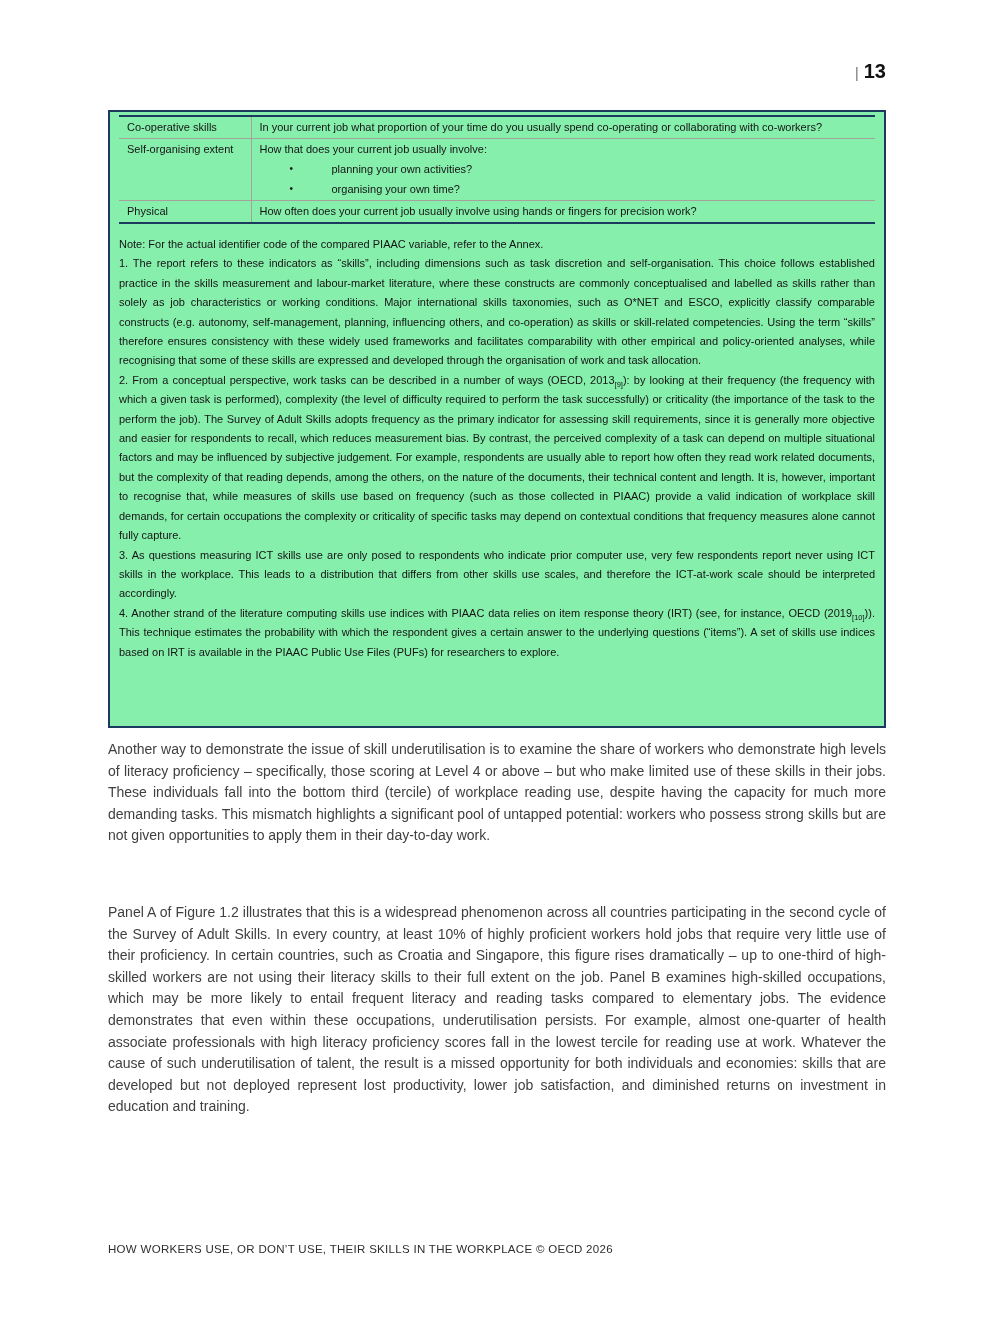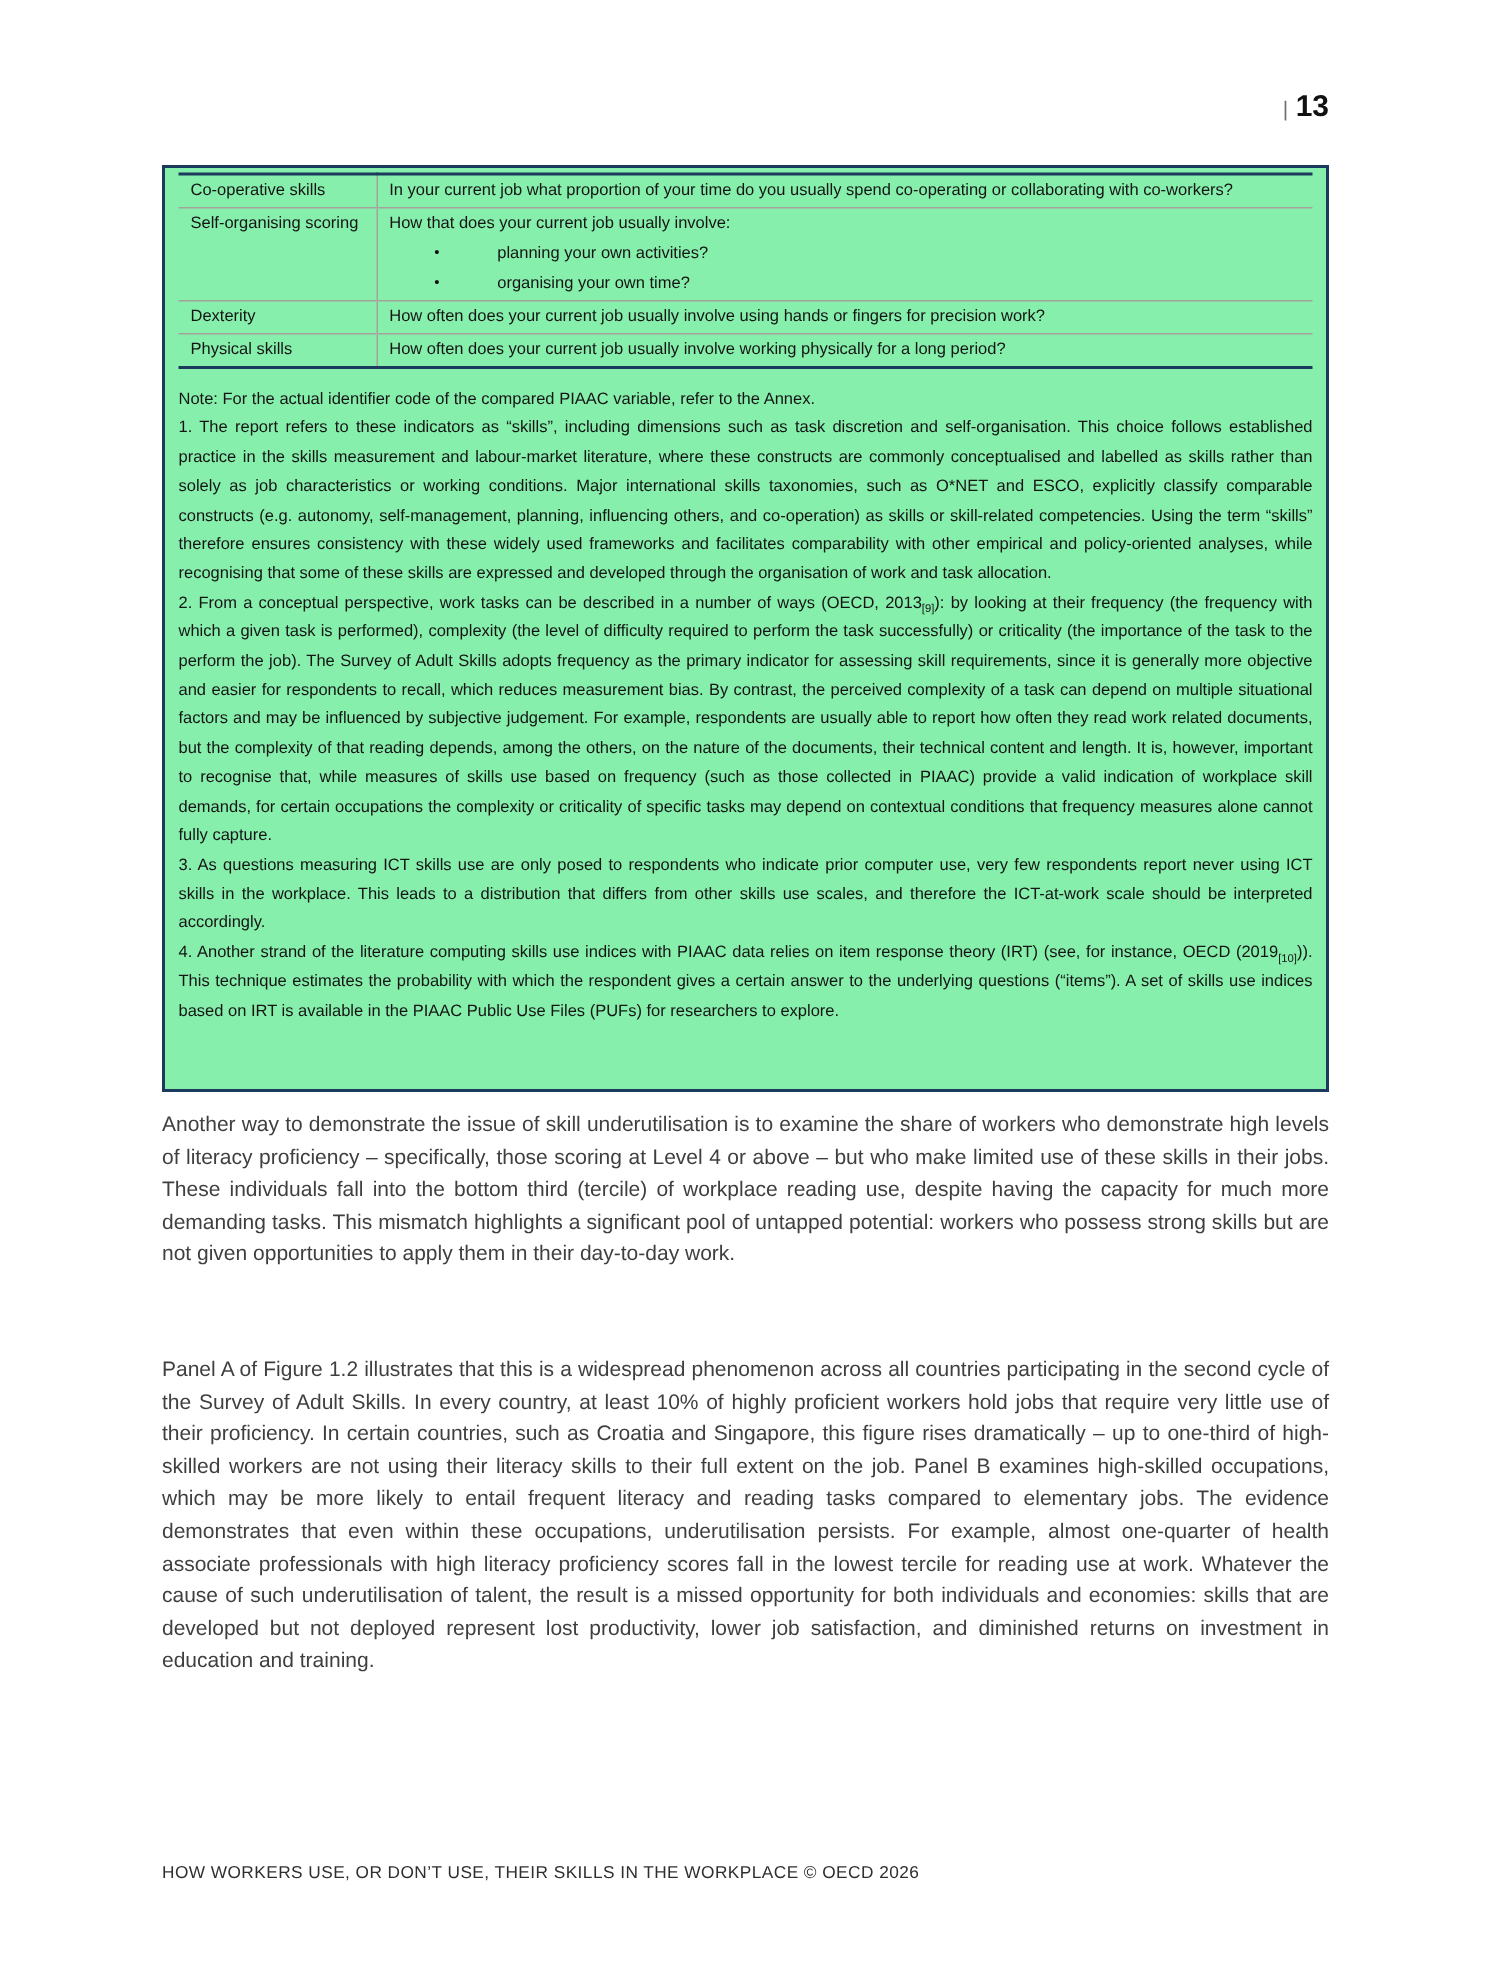--- a/index.html
+++ b/index.html
@@ -94,40 +94,36 @@
 
   <div class="note-box">
 
     <table class="skills-table">
       <tbody>
         <tr>
           <td class="skill-cell">Co-operative skills</td>
           <td class="q-cell">In your current job what proportion of your time do you usually spend co-operating or collaborating with co-workers?</td>
         </tr>
         <tr>
-          <td class="skill-cell">Self-organising scoring</td>
+          <td class="skill-cell">Self-organising extent</td>
           <td class="q-cell">
             <div>How that does your current job usually involve:</div>
             <div class="bullet-line">
               <span class="bullet-glyph">•</span>
               <span>planning your own activities?</span>
             </div>
             <div class="bullet-line">
               <span class="bullet-glyph">•</span>
               <span>organising your own time?</span>
             </div>
           </td>
         </tr>
         <tr>
-          <td class="skill-cell">Dexterity</td>
+          <td class="skill-cell">Physical</td>
           <td class="q-cell">How often does your current job usually involve using hands or fingers for precision work?</td>
-        </tr>
-        <tr>
-          <td class="skill-cell">Physical skills</td>
-          <td class="q-cell">How often does your current job usually involve working physically for a long period?</td>
         </tr>
       </tbody>
     </table>
 
     <div class="notes">
       <p class="note">Note: For the actual identifier code of the compared PIAAC variable, refer to the Annex.</p>
       <p class="note">1. The report refers to these indicators as “skills”, including dimensions such as task discretion and self-organisation. This choice follows established practice in the skills measurement and labour-market literature, where these constructs are commonly conceptualised and labelled as skills rather than solely as job characteristics or working conditions. Major international skills taxonomies, such as O*NET and ESCO, explicitly classify comparable constructs (e.g. autonomy, self-management, planning, influencing others, and co-operation) as skills or skill-related competencies. Using the term “skills” therefore ensures consistency with these widely used frameworks and facilitates comparability with other empirical and policy-oriented analyses, while recognising that some of these skills are expressed and developed through the organisation of work and task allocation.</p>
       <p class="note"><span>2. From a conceptual perspective, work tasks can be described in a number of ways (OECD, 2013</span><sub class="cite">[9]</sub><span>): by looking at their frequency (the frequency with which a given task is performed), complexity (the level of difficulty required to perform the task successfully) or criticality (the importance of the task to the perform the job). The Survey of Adult Skills adopts frequency as the primary indicator for assessing skill requirements, since it is generally more objective and easier for respondents to recall, which reduces measurement bias. By contrast, the perceived complexity of a task can depend on multiple situational factors and may be influenced by subjective judgement. For example, respondents are usually able to report how often they read work related documents, but the complexity of that reading depends, among the others, on the nature of the documents, their technical content and length. It is, however, important to recognise that, while measures of skills use based on frequency (such as those collected in PIAAC) provide a valid indication of workplace skill demands, for certain occupations the complexity or criticality of specific tasks may depend on contextual conditions that frequency measures alone cannot fully capture.</span></p>
       <p class="note">3. As questions measuring ICT skills use are only posed to respondents who indicate prior computer use, very few respondents report never using ICT skills in the workplace. This leads to a distribution that differs from other skills use scales, and therefore the ICT-at-work scale should be interpreted accordingly.</p>
       <p class="note"><span>4. Another strand of the literature computing skills use indices with PIAAC data relies on item response theory (IRT) (see, for instance, OECD (2019</span><sub class="cite">[10]</sub><span>)). This technique estimates the probability with which the respondent gives a certain answer to the underlying questions (“items”). A set of skills use indices based on IRT is available in the PIAAC Public Use Files (PUFs) for researchers to explore.</span></p>

